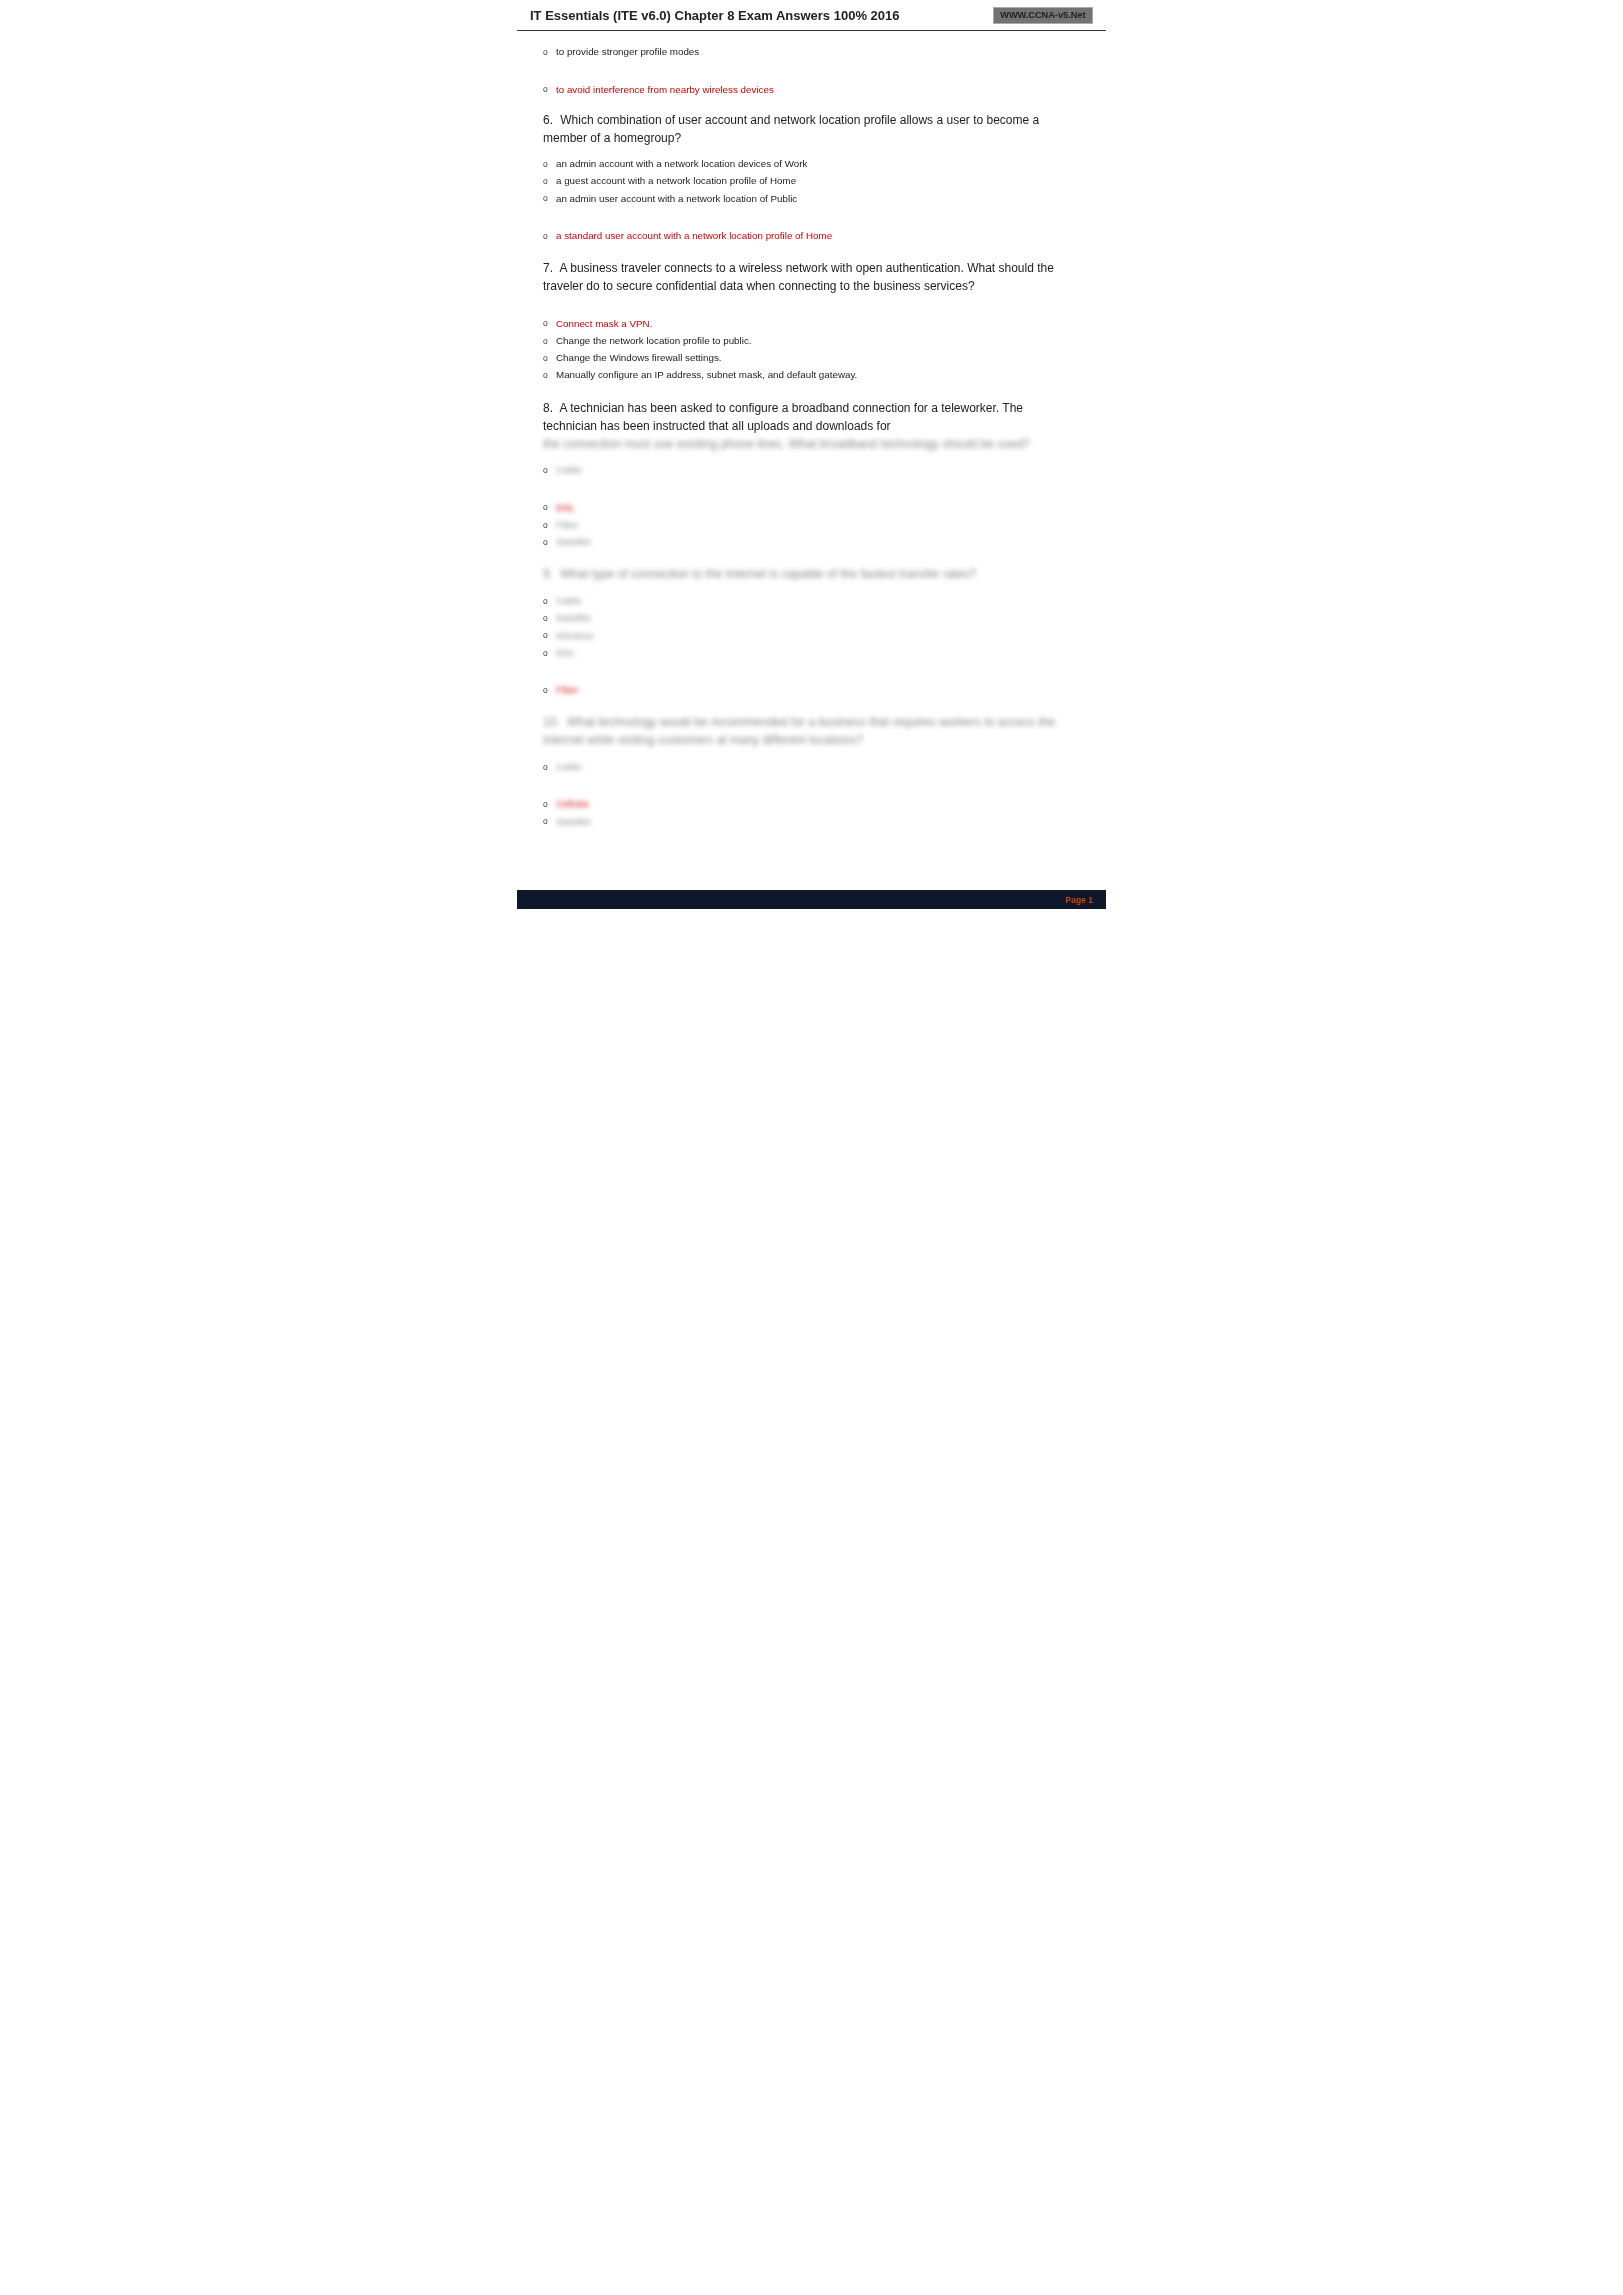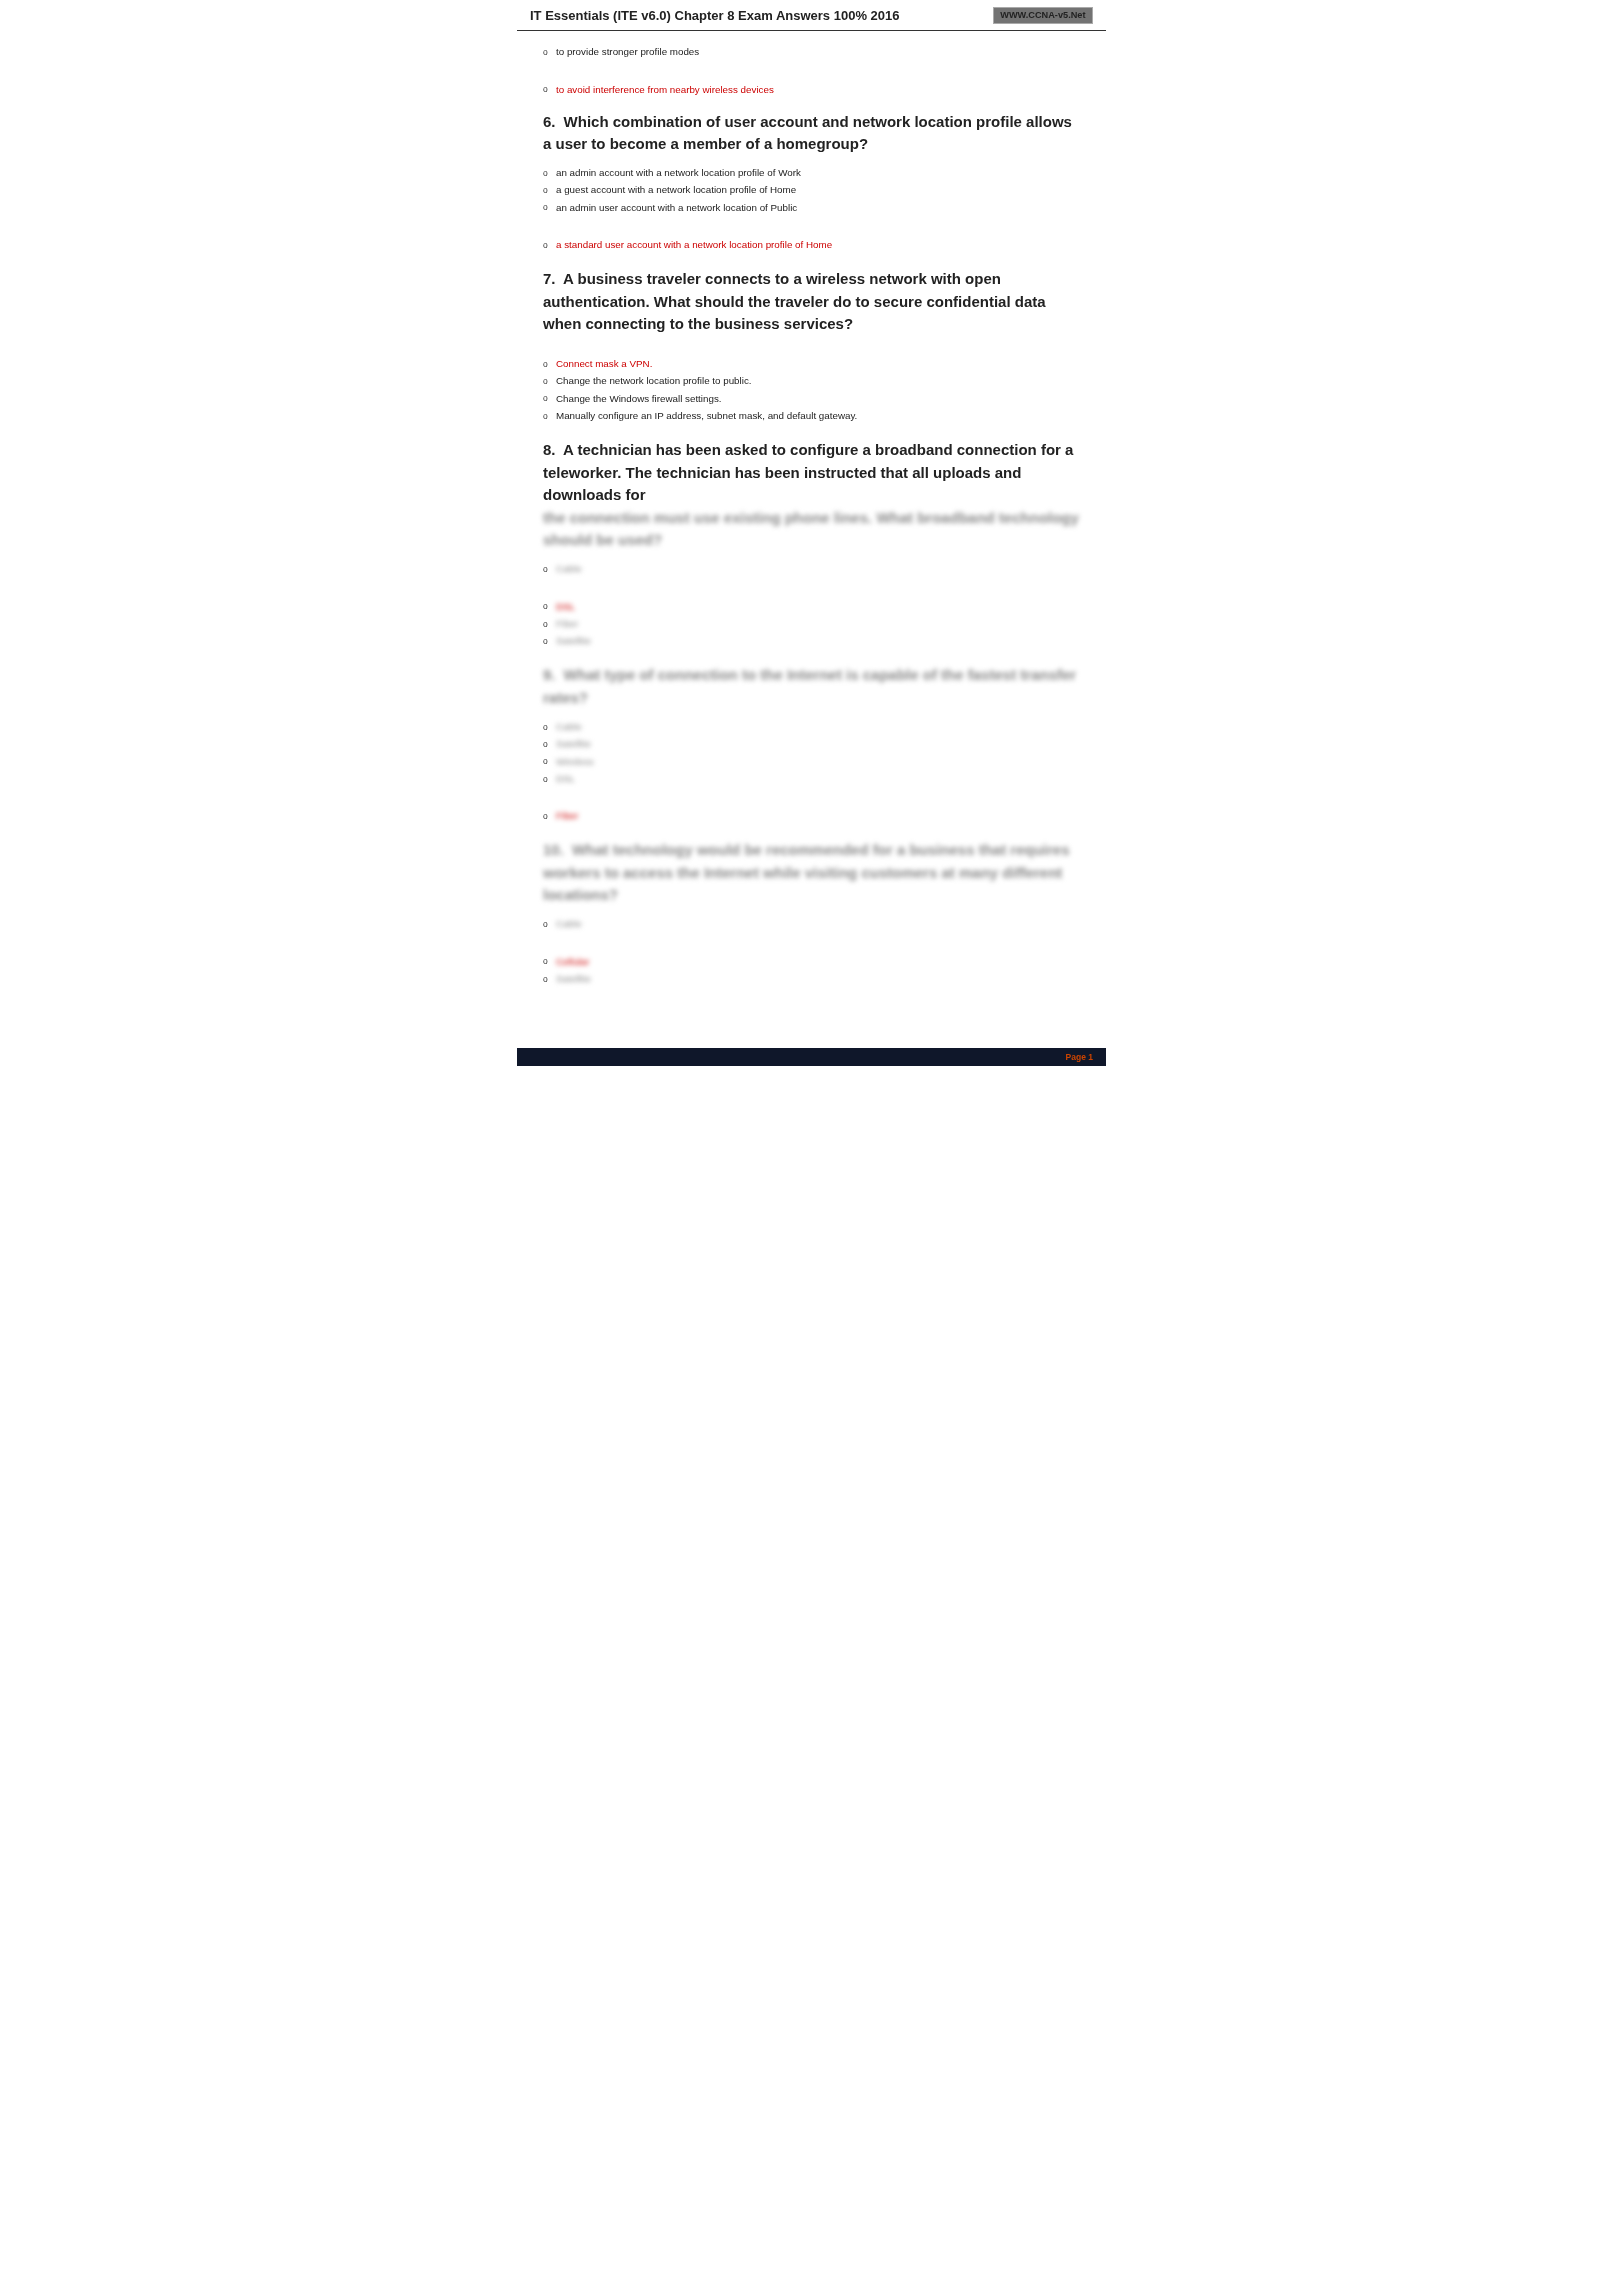--- a/index.html
+++ b/index.html
@@ -70,22 +70,22 @@
     .bullet-list li.answer-correct {
       color: #cc0000;
       margin-top: 20px;
     }
 
     .question-block {
       margin-bottom: 14.4px;
     }
 
     .question-number {
-      font-weight: bold;
-      font-size: 15px;
+      font-weight: normal;
+      font-size: 12px;
       line-height: 1.5;
       margin-bottom: 9.2px;
     }
 
     .question-number .q-num {
       margin-right: 3.9px;
     }
 
     .blurred {
       filter: blur(2.6px);
@@ -122,21 +122,21 @@
     <li>to provide stronger profile modes</li>
     <li class="answer-correct">to avoid interference from nearby wireless devices</li>
   </ul>
 
   <div class="question-block">
     <div class="question-number">
       <span class="q-num">6.</span>
       <span>Which combination of user account and network location profile allows a user to become a member of a homegroup?</span>
     </div>
     <ul class="bullet-list">
-      <li>an admin account with a network location profile of Work</li>
+      <li>an admin account with a network location devices of Work</li>
       <li>a guest account with a network location profile of Home</li>
       <li>an admin user account with a network location of Public</li>
       <li class="answer-correct">a standard user account with a network location profile of Home</li>
     </ul>
   </div>
 
   <div class="question-block">
     <div class="question-number">
       <span class="q-num">7.</span>
       <span>A business traveler connects to a wireless network with open authentication. What should the traveler do to secure confidential data when connecting to the business services?</span>

